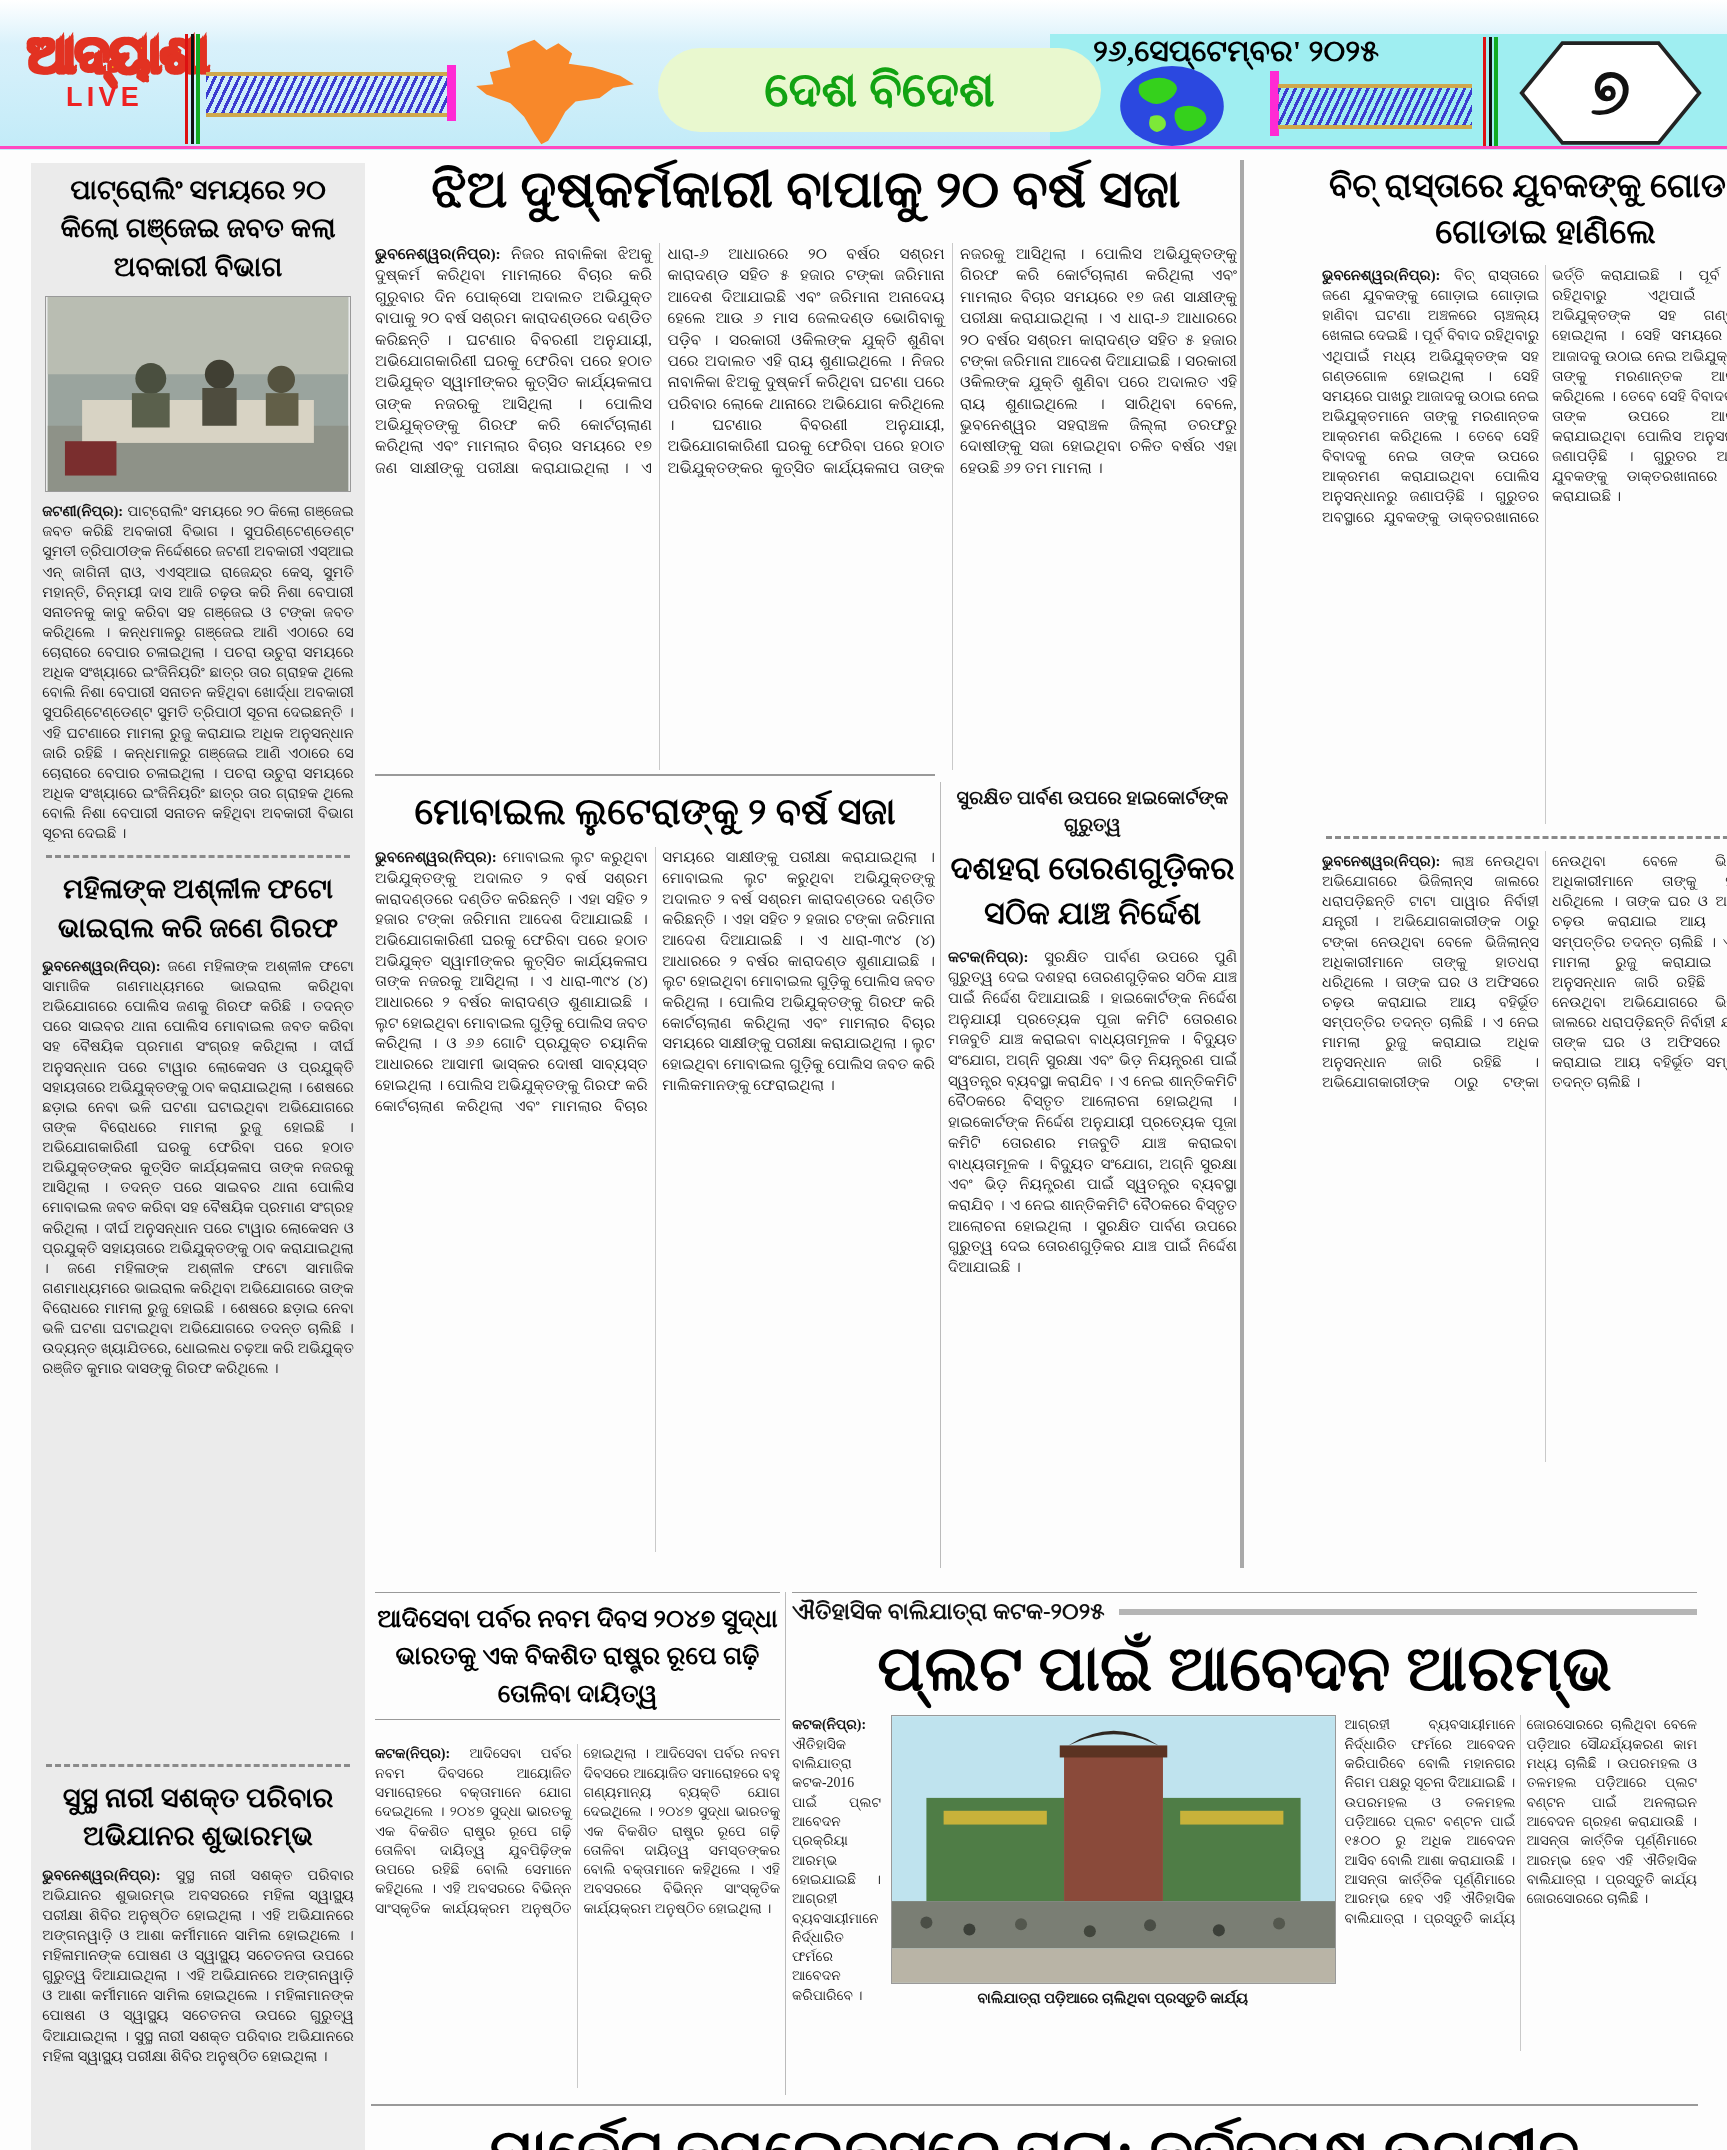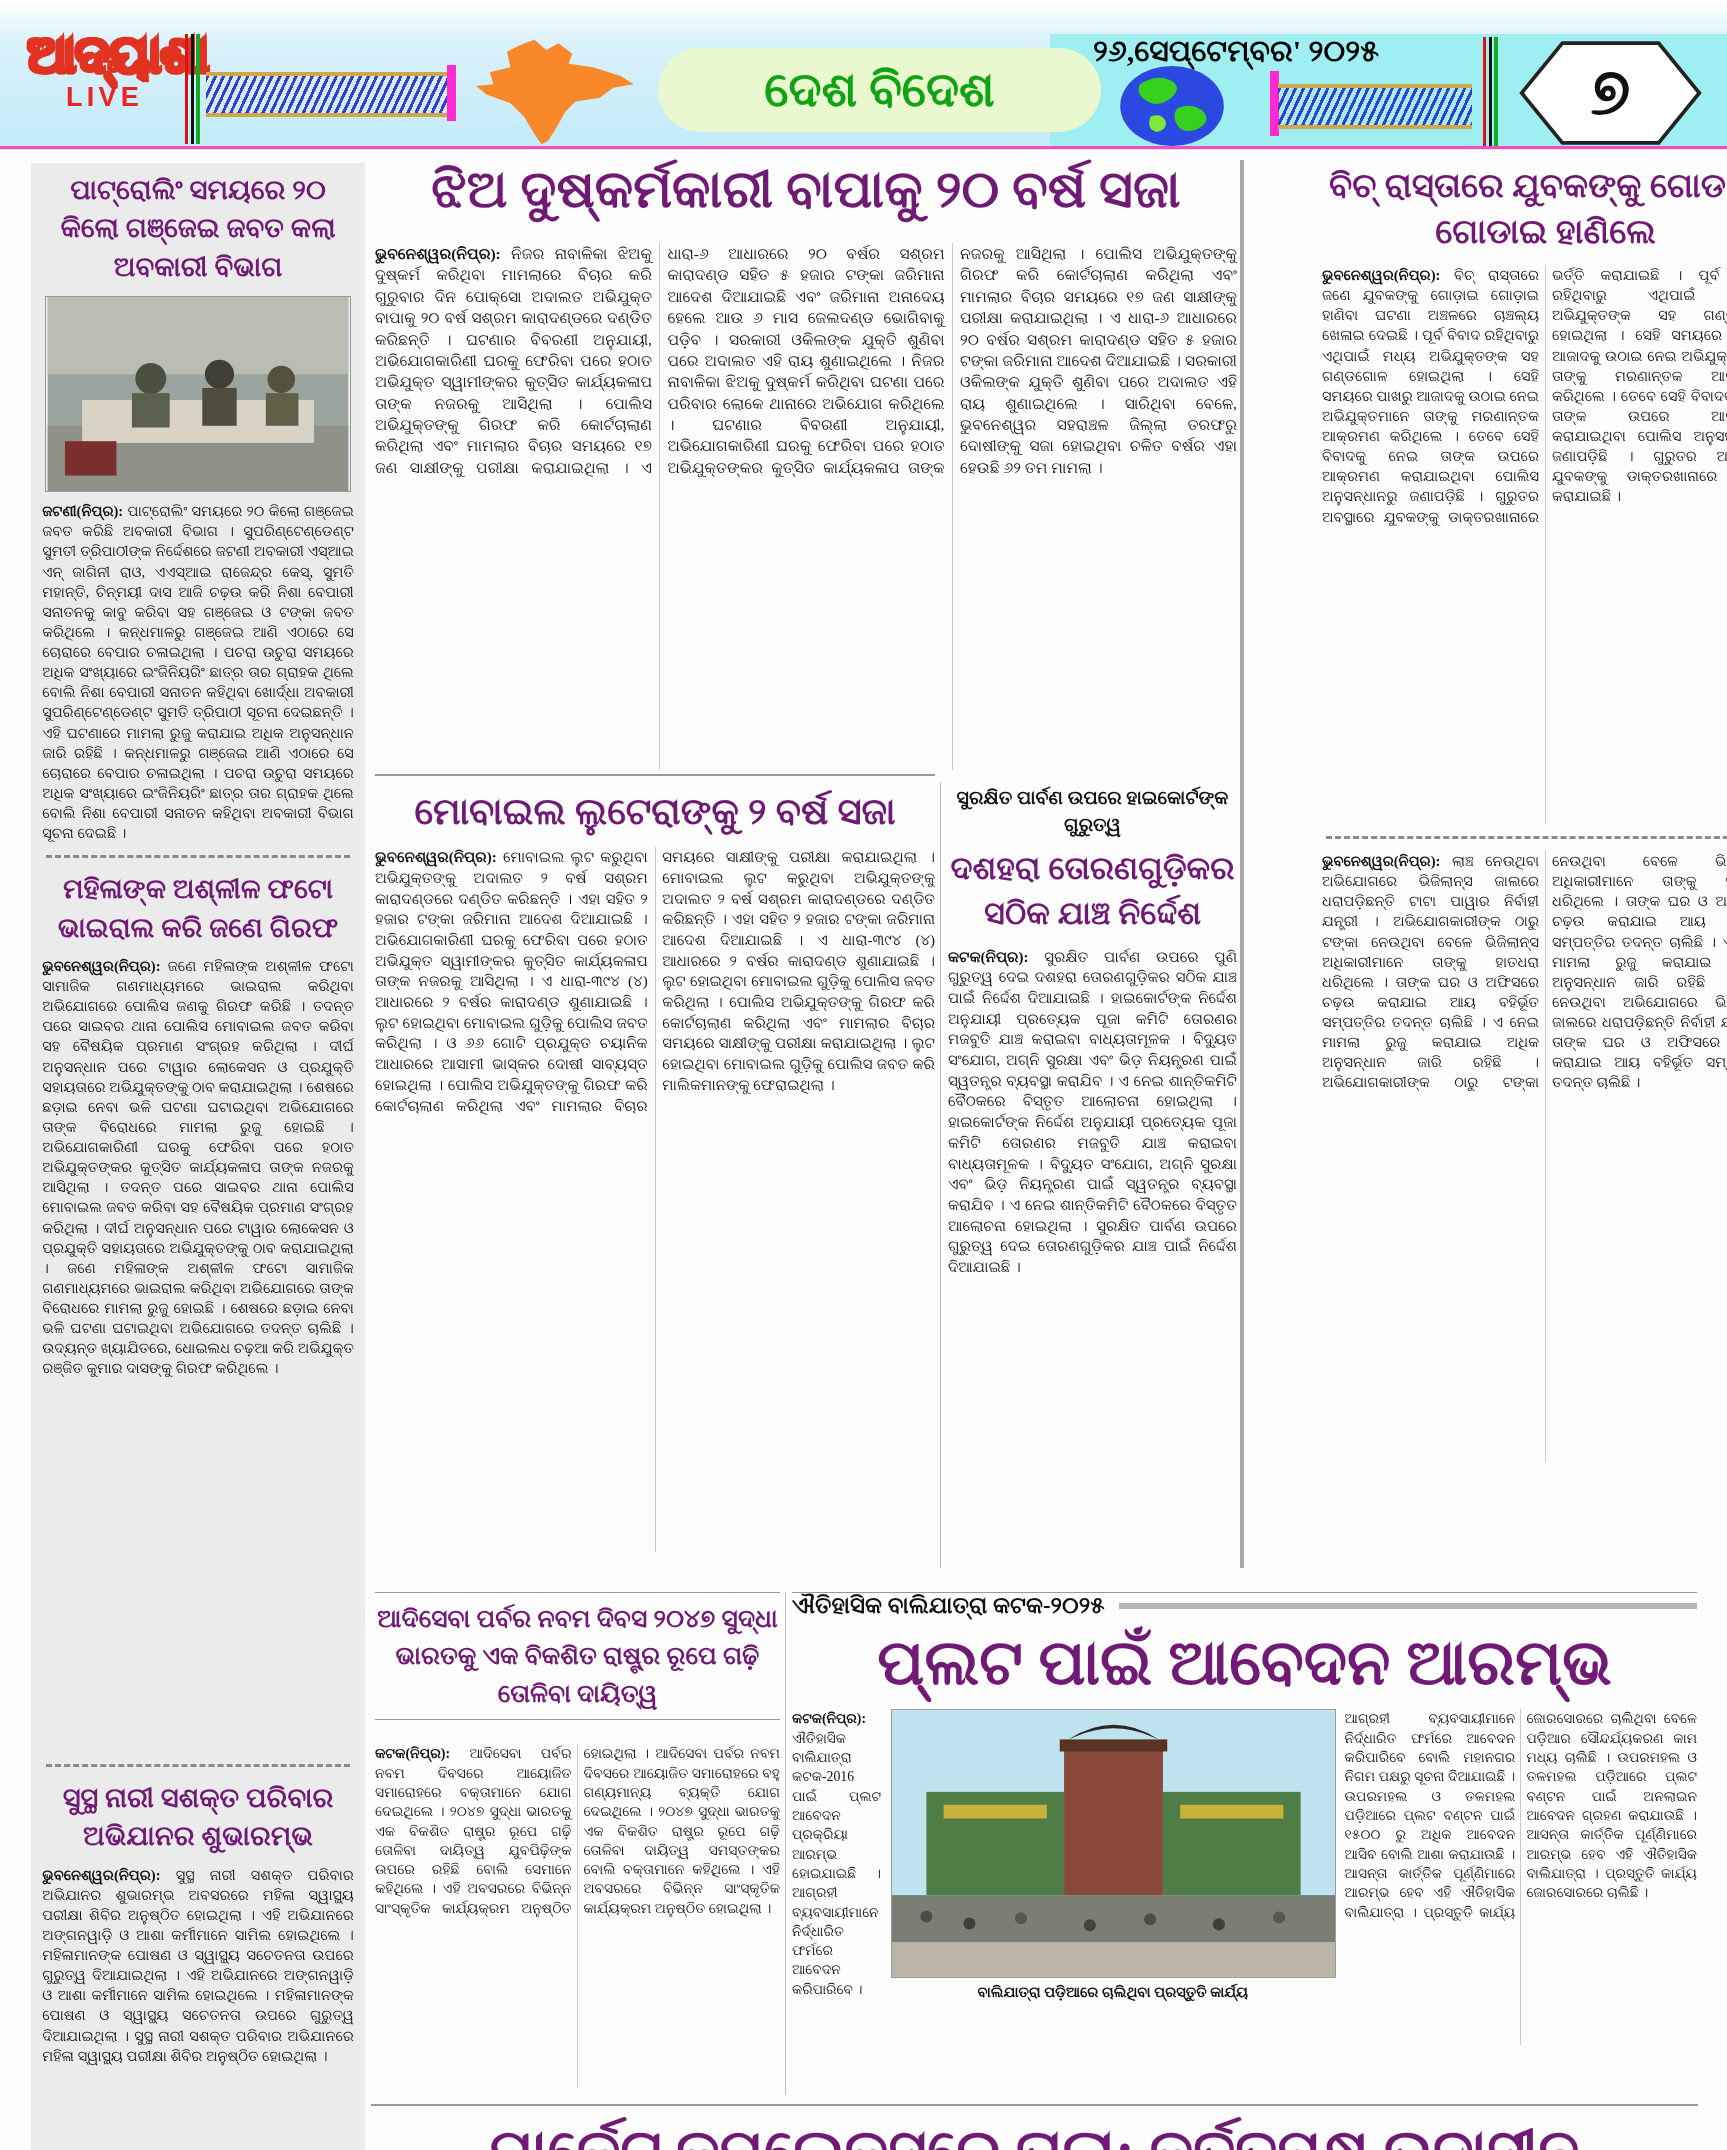--- a/index.html
+++ b/index.html
@@ -24,21 +24,21 @@
   .pill{position:absolute;left:658px;top:48px;width:443px;height:84px;background:#e9f8cf;
         border-radius:52px;display:flex;align-items:center;justify-content:center;
         font-size:48px;font-weight:bold;color:#12a312;}
   .mast-date{position:absolute;left:1093px;top:34px;font-size:30px;font-weight:bold;color:#000;}
   .globe{position:absolute;left:1118px;top:65px;}
   .hex{position:absolute;left:1518px;top:39px;width:185px;height:108px;}
   .hex .num{position:absolute;left:0;top:0;width:100%;height:100%;display:flex;align-items:center;
             justify-content:center;font-size:65px;font-weight:bold;color:#111;}
   .pink-line{position:absolute;left:0;top:146px;width:1727px;height:3.4px;background:#ff49c1;}
   
-  .hl{font-weight:bold;text-align:center;color:#701a75;}
+  .hl{font-weight:bold;text-align:center;color:#000000;}
   .body-text{font-size:15.5px;line-height:1.38;text-align:justify;overflow:hidden;}
   .dateline{font-weight:bold;}
   .dashed{border-top:3.4px dashed #8a8a8a;margin:12px 4.3px;}
   .thinrule{background:#999;}
   .caption{text-align:center;font-size:14.6px;font-weight:bold;margin-top:4.3px;}
   
   .sidebar{position:absolute;left:31px;top:163px;width:334px;height:2463px;background:#ebebeb;
            padding:0;box-sizing:border-box;}
   .sb-inner{padding:7.7px 11.2px;}
   .sb-hl{font-size:27.5px;line-height:1.4;}
@@ -65,21 +65,21 @@
   .vig-hl{font-size:26px;line-height:1.3;margin:4.3px 0 10.3px 0;}
   .vig-body{column-count:2;column-gap:13px;column-rule:0.9px solid #c9c9c9;height:611px;font-size:14.6px;}
   
   .adiseba{position:absolute;left:375px;top:1592px;width:405px;}
   .adiseba-hl{font-size:25px;line-height:1.5;border-top:1.7px solid #999;border-bottom:1.7px solid #999;
               padding:6.9px 0;}
   .adiseba-body{margin-top:24px;column-count:2;column-gap:12px;column-rule:0.9px solid #c9c9c9;
                 height:344px;font-size:14px;}
   .vthin2{position:absolute;left:785px;top:1592px;width:1.3px;height:503px;background:#bbb;}
   .bali{position:absolute;left:792px;top:1592px;width:905px;}
-  .bali-kicker-row{display:flex;align-items:center;border-top:1.7px solid #999;text-align:center;}
+  .bali-kicker-row{display:flex;align-items:center;border-top:1.7px solid #999;padding-top:6px;text-align:center;}
   .bali-kicker{font-size:23px;font-weight:bold;white-space:nowrap;}
   .bali-rule{flex:1;height:5.2px;background:#b5b5b5;margin-left:14.6px;}
   .bali-hl{font-size:63px;line-height:1.15;margin:7.7px 0 10.3px 0;}
   .bali-row{display:flex;gap:10.3px;}
   .bali-colA{width:89px;font-size:13.8px;line-height:1.4;text-align:justify;overflow:hidden;height:336px;}
   .bali-photo{width:443px;}
   .bali-colB{flex:1;column-count:2;column-gap:11.2px;column-rule:0.9px solid #c9c9c9;
              font-size:13.8px;line-height:1.4;text-align:justify;overflow:hidden;height:336px;}
   
   .market{position:absolute;left:371px;top:2104px;width:1327px;}

